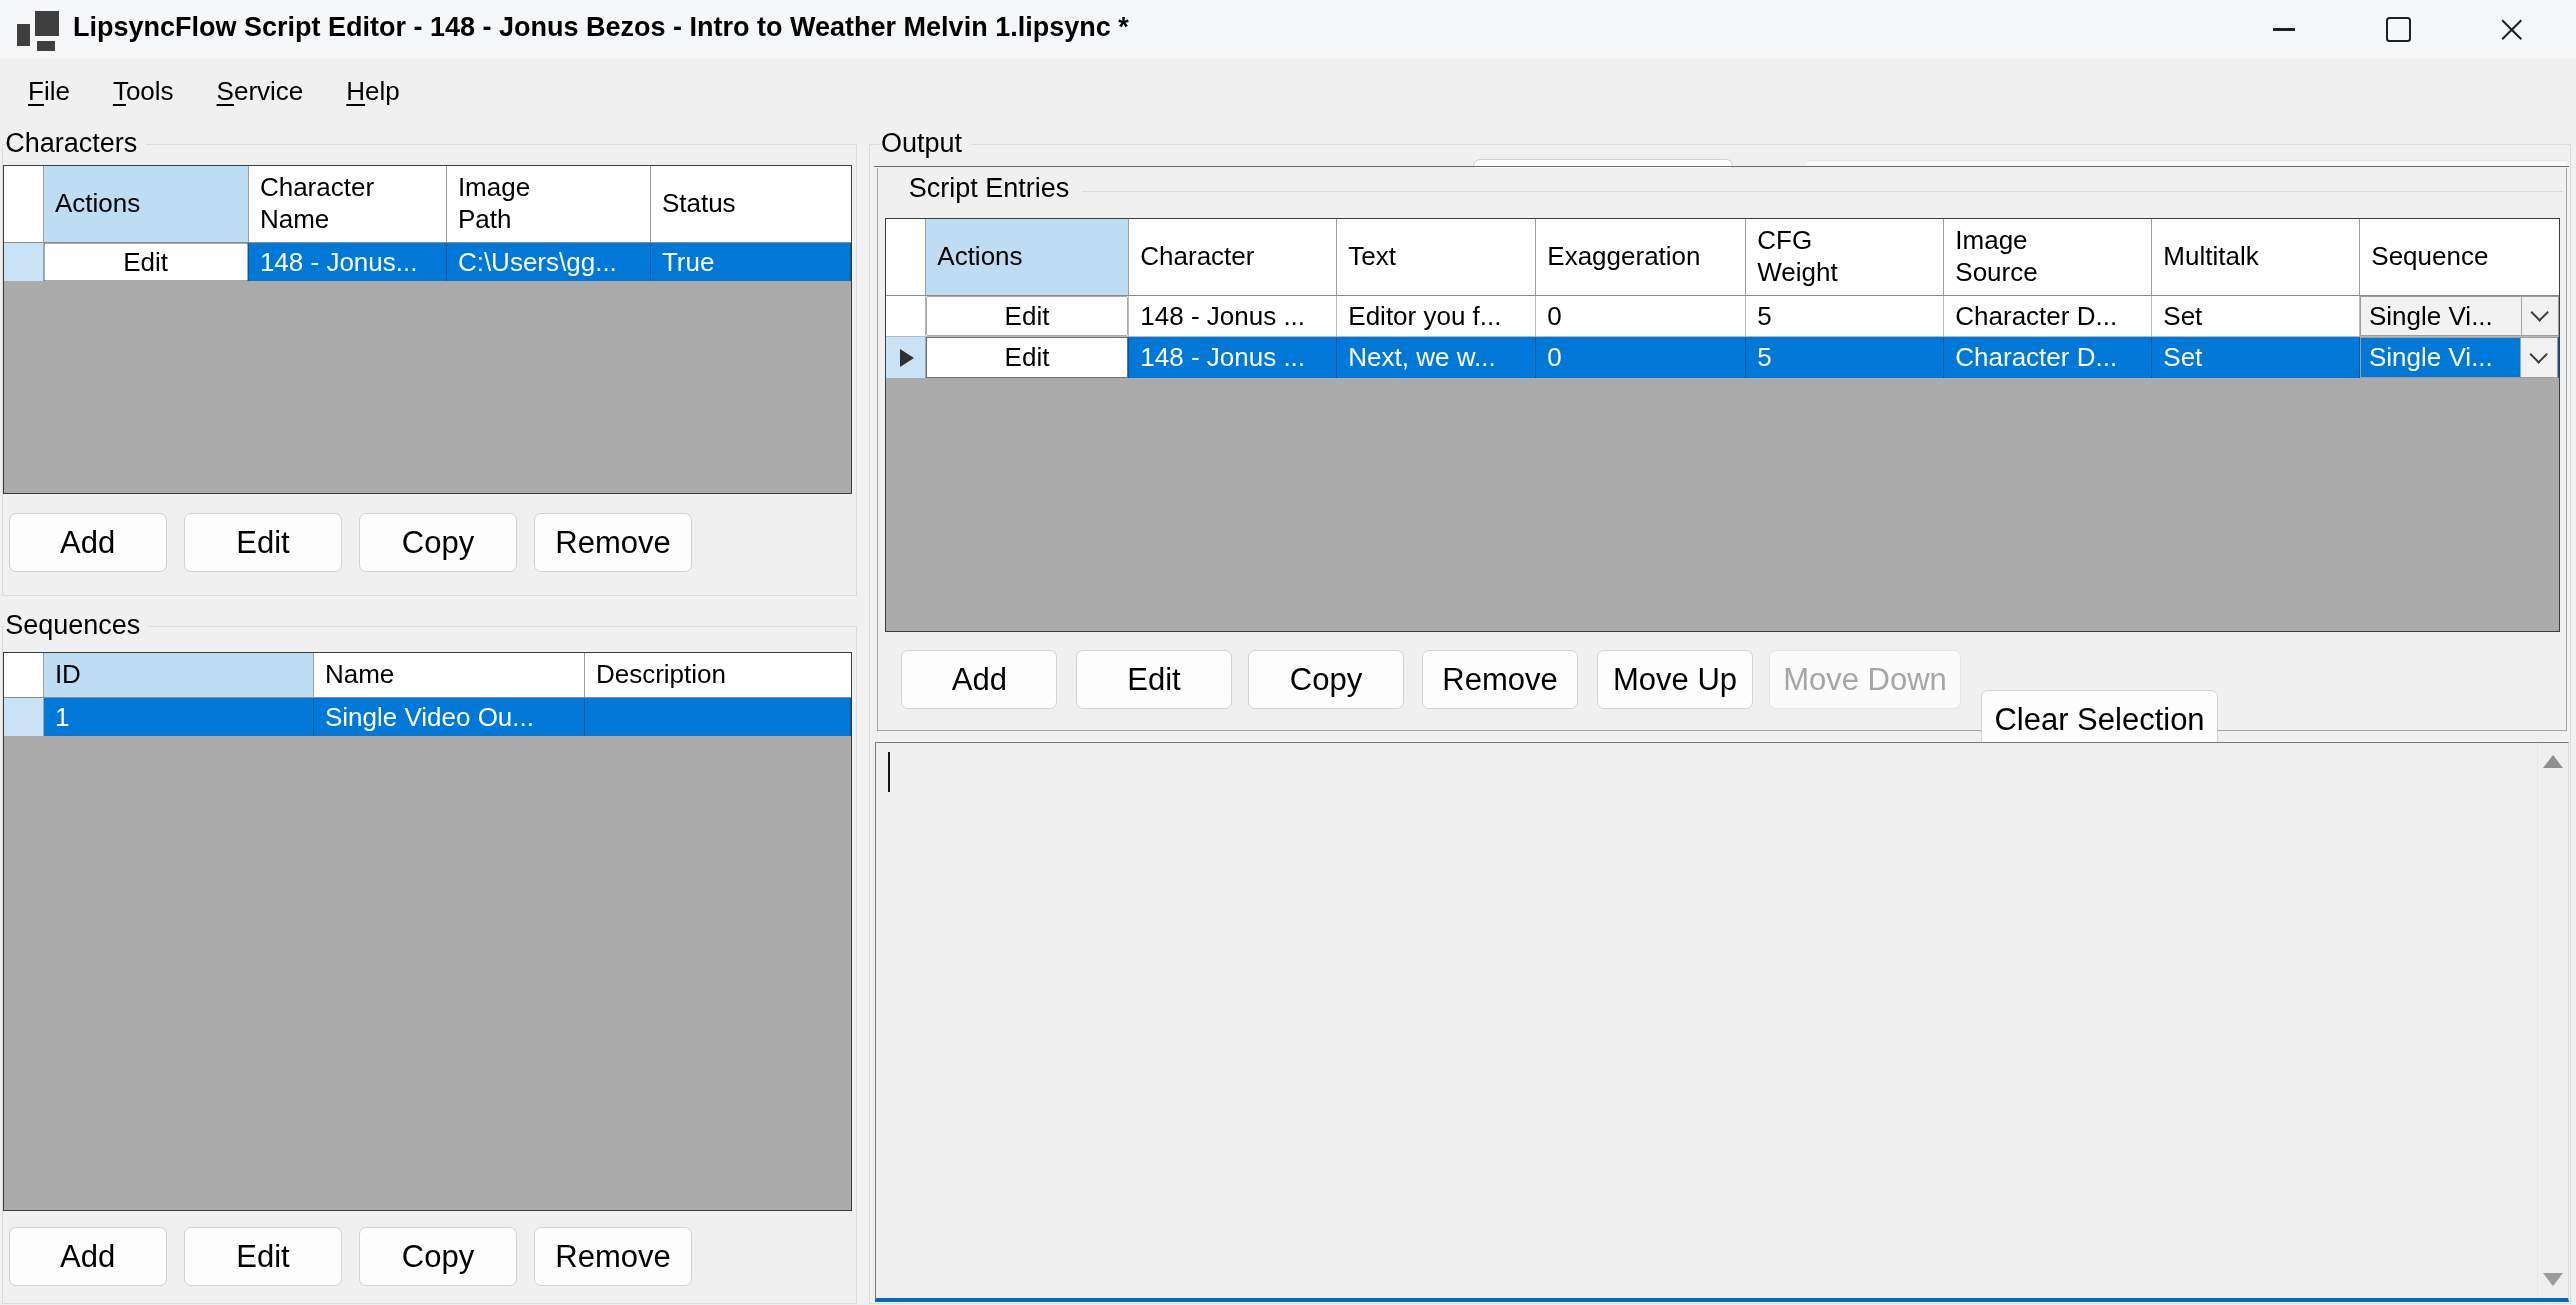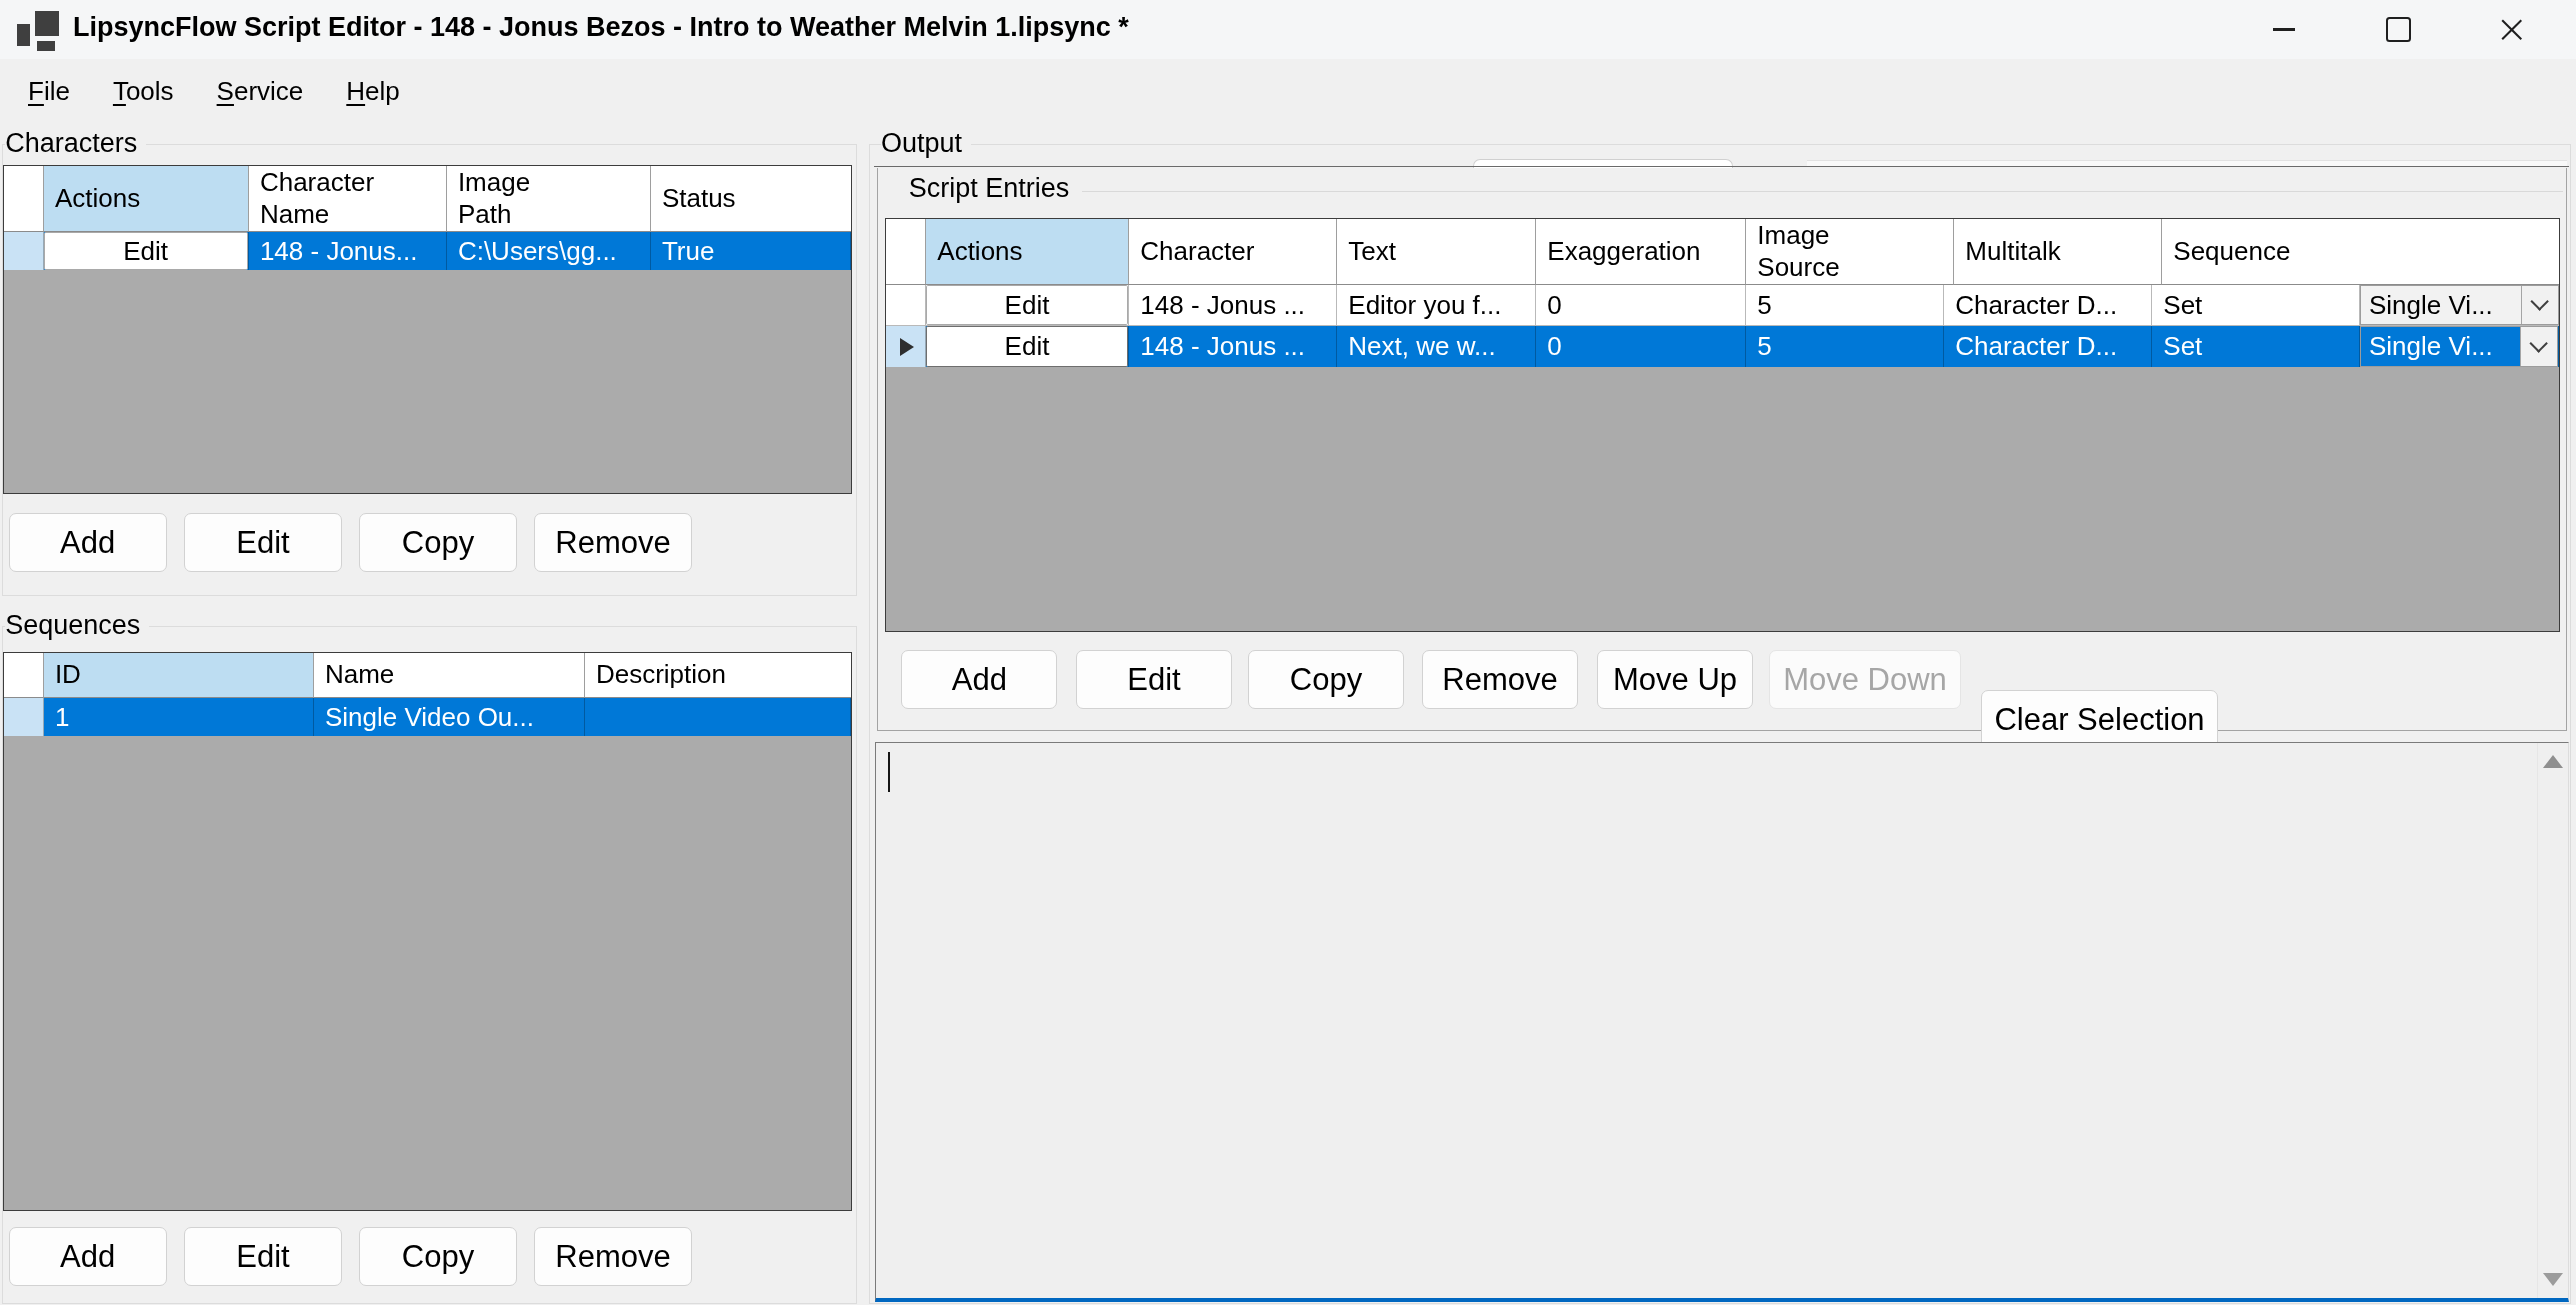--- a/index.html
+++ b/index.html
@@ -25,21 +25,21 @@
   
   .groupbox{position:absolute;border:0.9px solid #dcdcdc;box-sizing:border-box;}
   .group-label{position:absolute;font-size:27px;background:#f0f0f0;padding:0 8.7px 0 0;z-index:4;white-space:nowrap;}
   
   .dgv{position:absolute;background:#ababab;border:1.7px solid #3c3c3c;box-sizing:border-box;z-index:2;}
   .trow{display:flex;width:100%;box-sizing:border-box;}
   .cell{box-sizing:border-box;display:flex;align-items:center;padding-left:11.3px;font-size:26px;
         border-right:0.9px solid #9e9e9e;overflow:hidden;white-space:nowrap;}
   .hdr .cell{background:#fff;border-bottom:1.7px solid #8b8b8b;white-space:pre-line;line-height:1.22;}
   .hdr .hl{background:#bdddf2;}
-  .hdr{height:66px;}
+  .hdr{height:77px;}
   .hdr-s{height:45px;}
   .drow{height:38px;background:#fff;}
   .drow .cell{border-right:0.9px solid #b9b9b9;border-bottom:0.9px solid #b9b9b9;}
   .drow.sel{background:#0078d7;color:#fff;}
   .drow.sel .cell{border-right:0.9px solid rgba(0,0,0,0.25);border-bottom:none;}
   .rowhdr{padding-left:0;justify-content:center;background:#fff;}
   .drow.sel .rowhdr{background:#c9e2f5;}
   .tri{width:0;height:0;border-top:9.5px solid transparent;border-bottom:9.5px solid transparent;
        border-left:14.7px solid #2e2e2e;margin-left:3.5px;}
   .cellbtn{width:100%;height:100%;background:#fff;border:0.9px solid #a9a9a9;border-radius:1.7px;
@@ -179,20 +179,22 @@
     <span class="group-label" style="left:22px;top:5.2px;padding:0 8.7px;">Script Entries</span>
     <div class="scr-topline"></div>
 
     <div class="dgv scr-t" style="left:7px;top:50px;width:1675px;height:414px;">
       <div class="trow hdr">
         <div class="cell rowhdr c0"></div>
         <div class="cell hl c1">Actions</div>
         <div class="cell c2">Character</div>
         <div class="cell c3">Text</div>
         <div class="cell c4">Exaggeration</div>
+        <div class="cell c5">CFG
+Weight</div>
         <div class="cell c6">Image
 Source</div>
         <div class="cell c7">Multitalk</div>
         <div class="cell c8" style="padding-left:11.3px;">Sequence</div>
       </div>
 
       <div class="trow drow">
         <div class="cell rowhdr c0"></div>
         <div class="cell c1" style="padding:0;">
           <button class="cellbtn">Edit</button>

